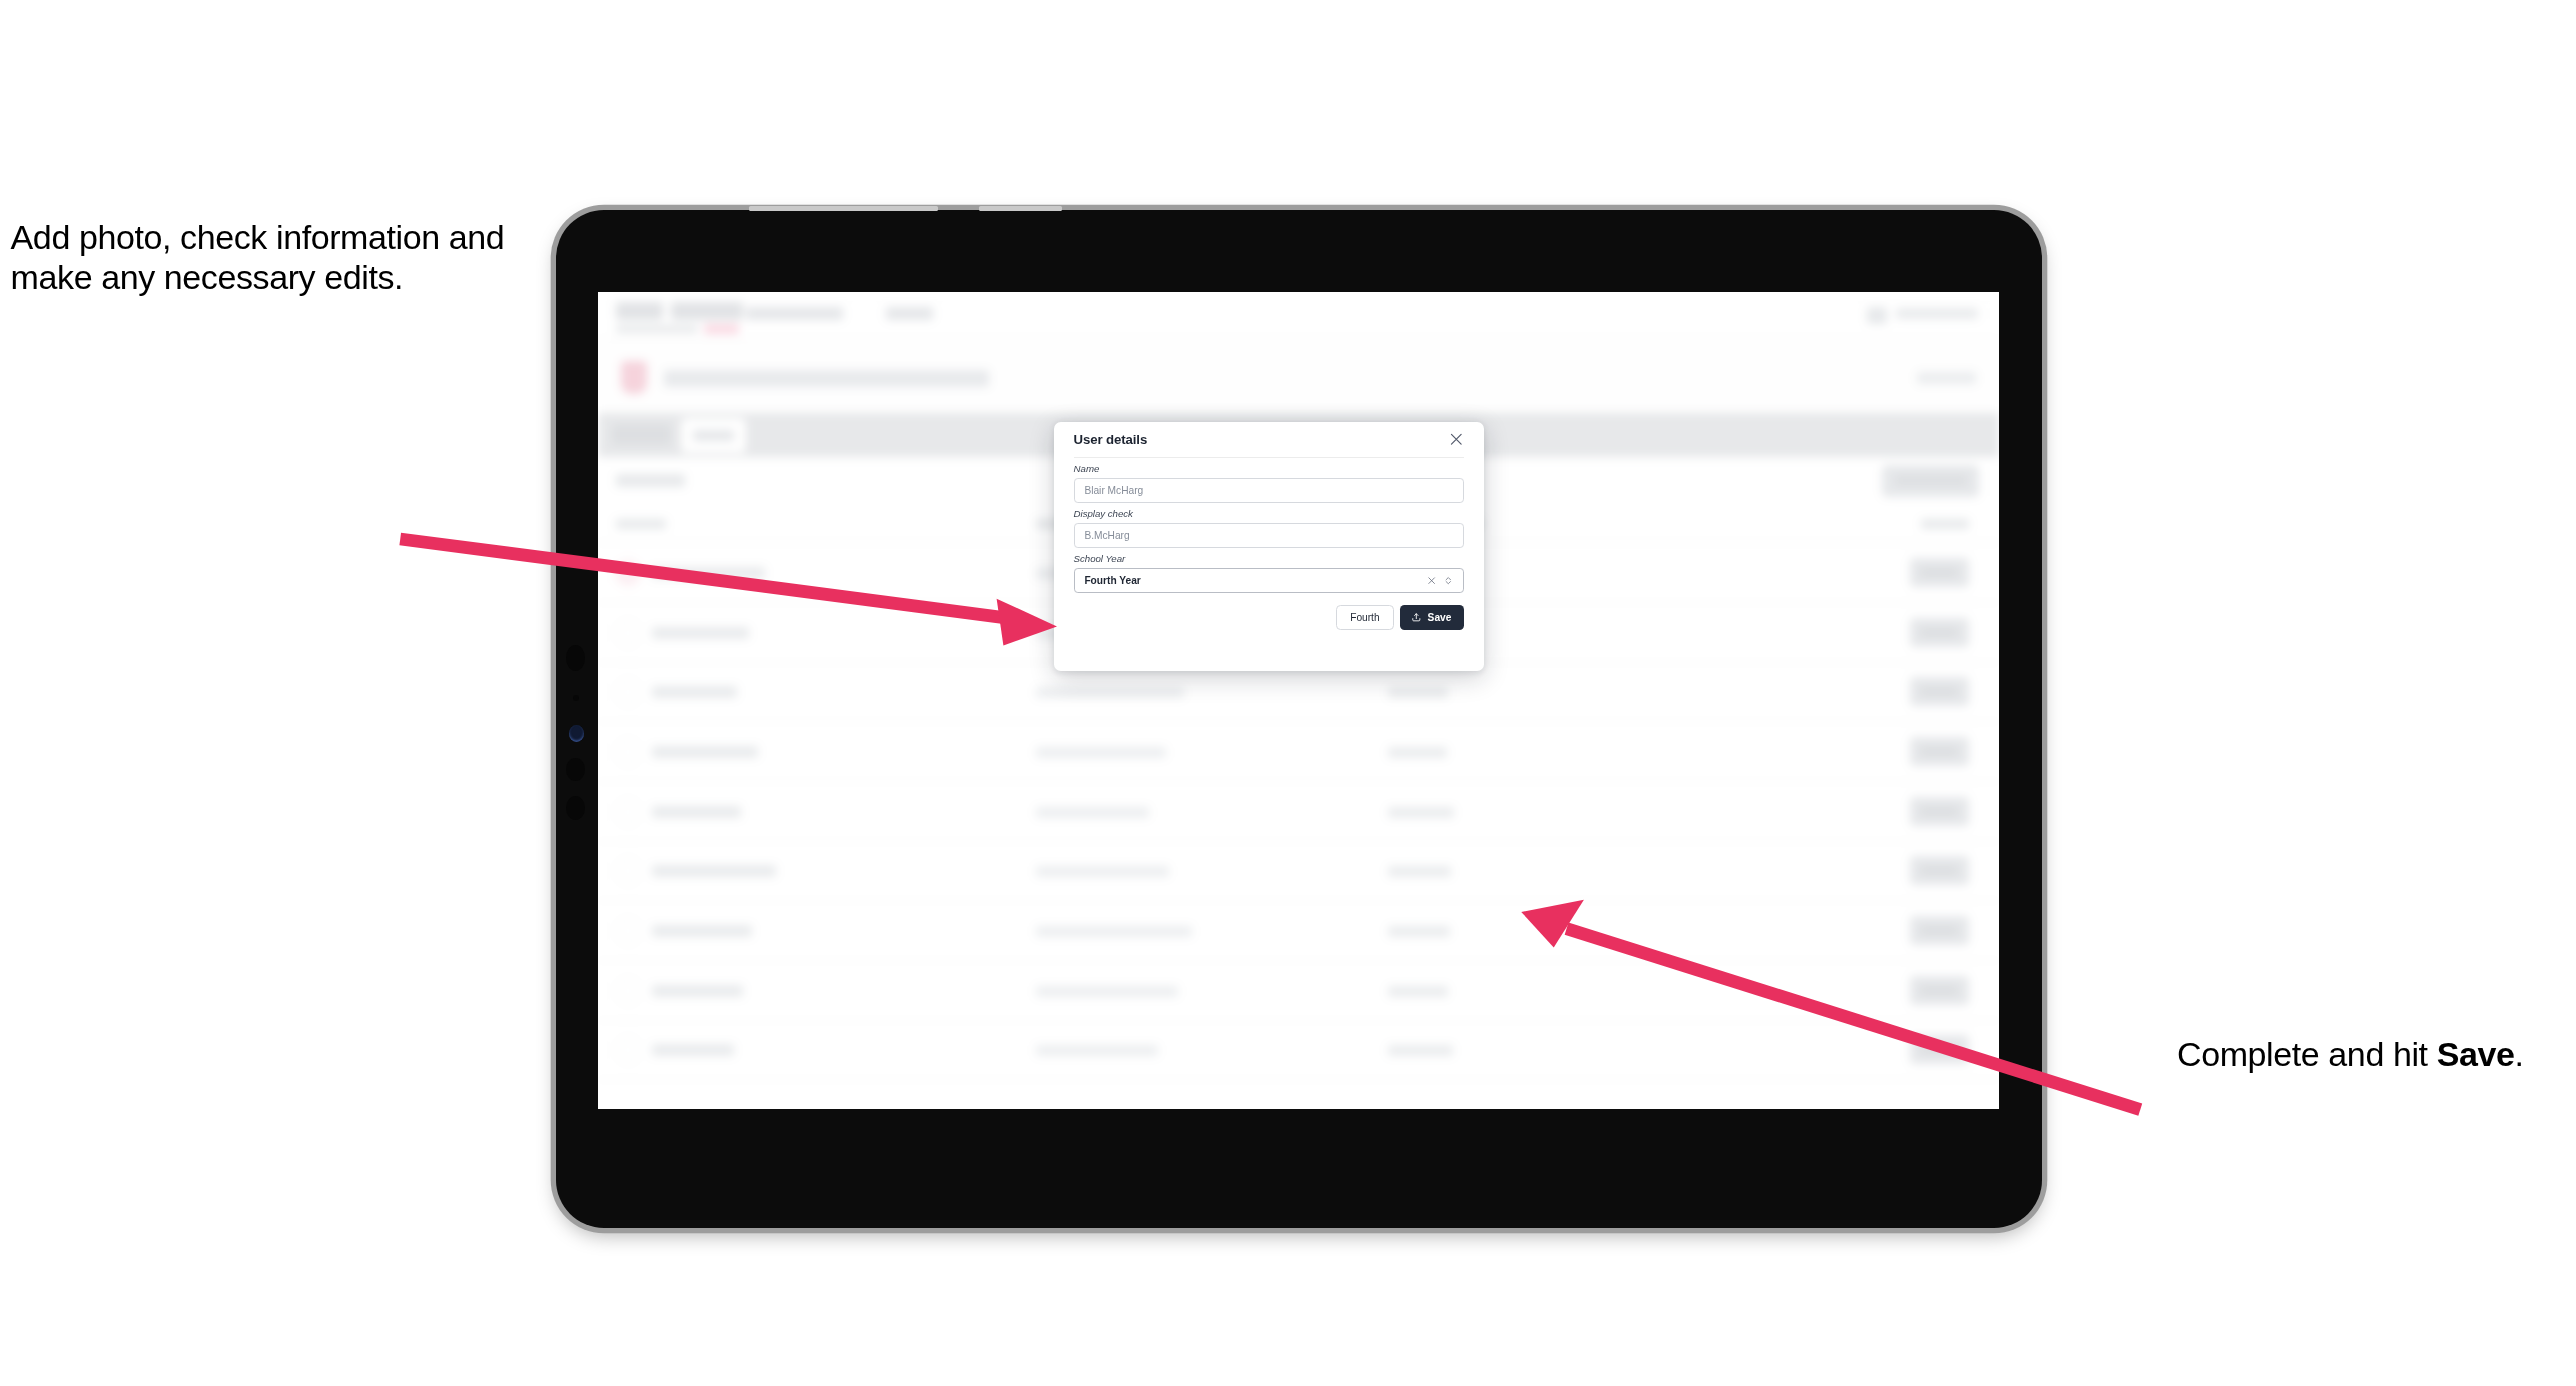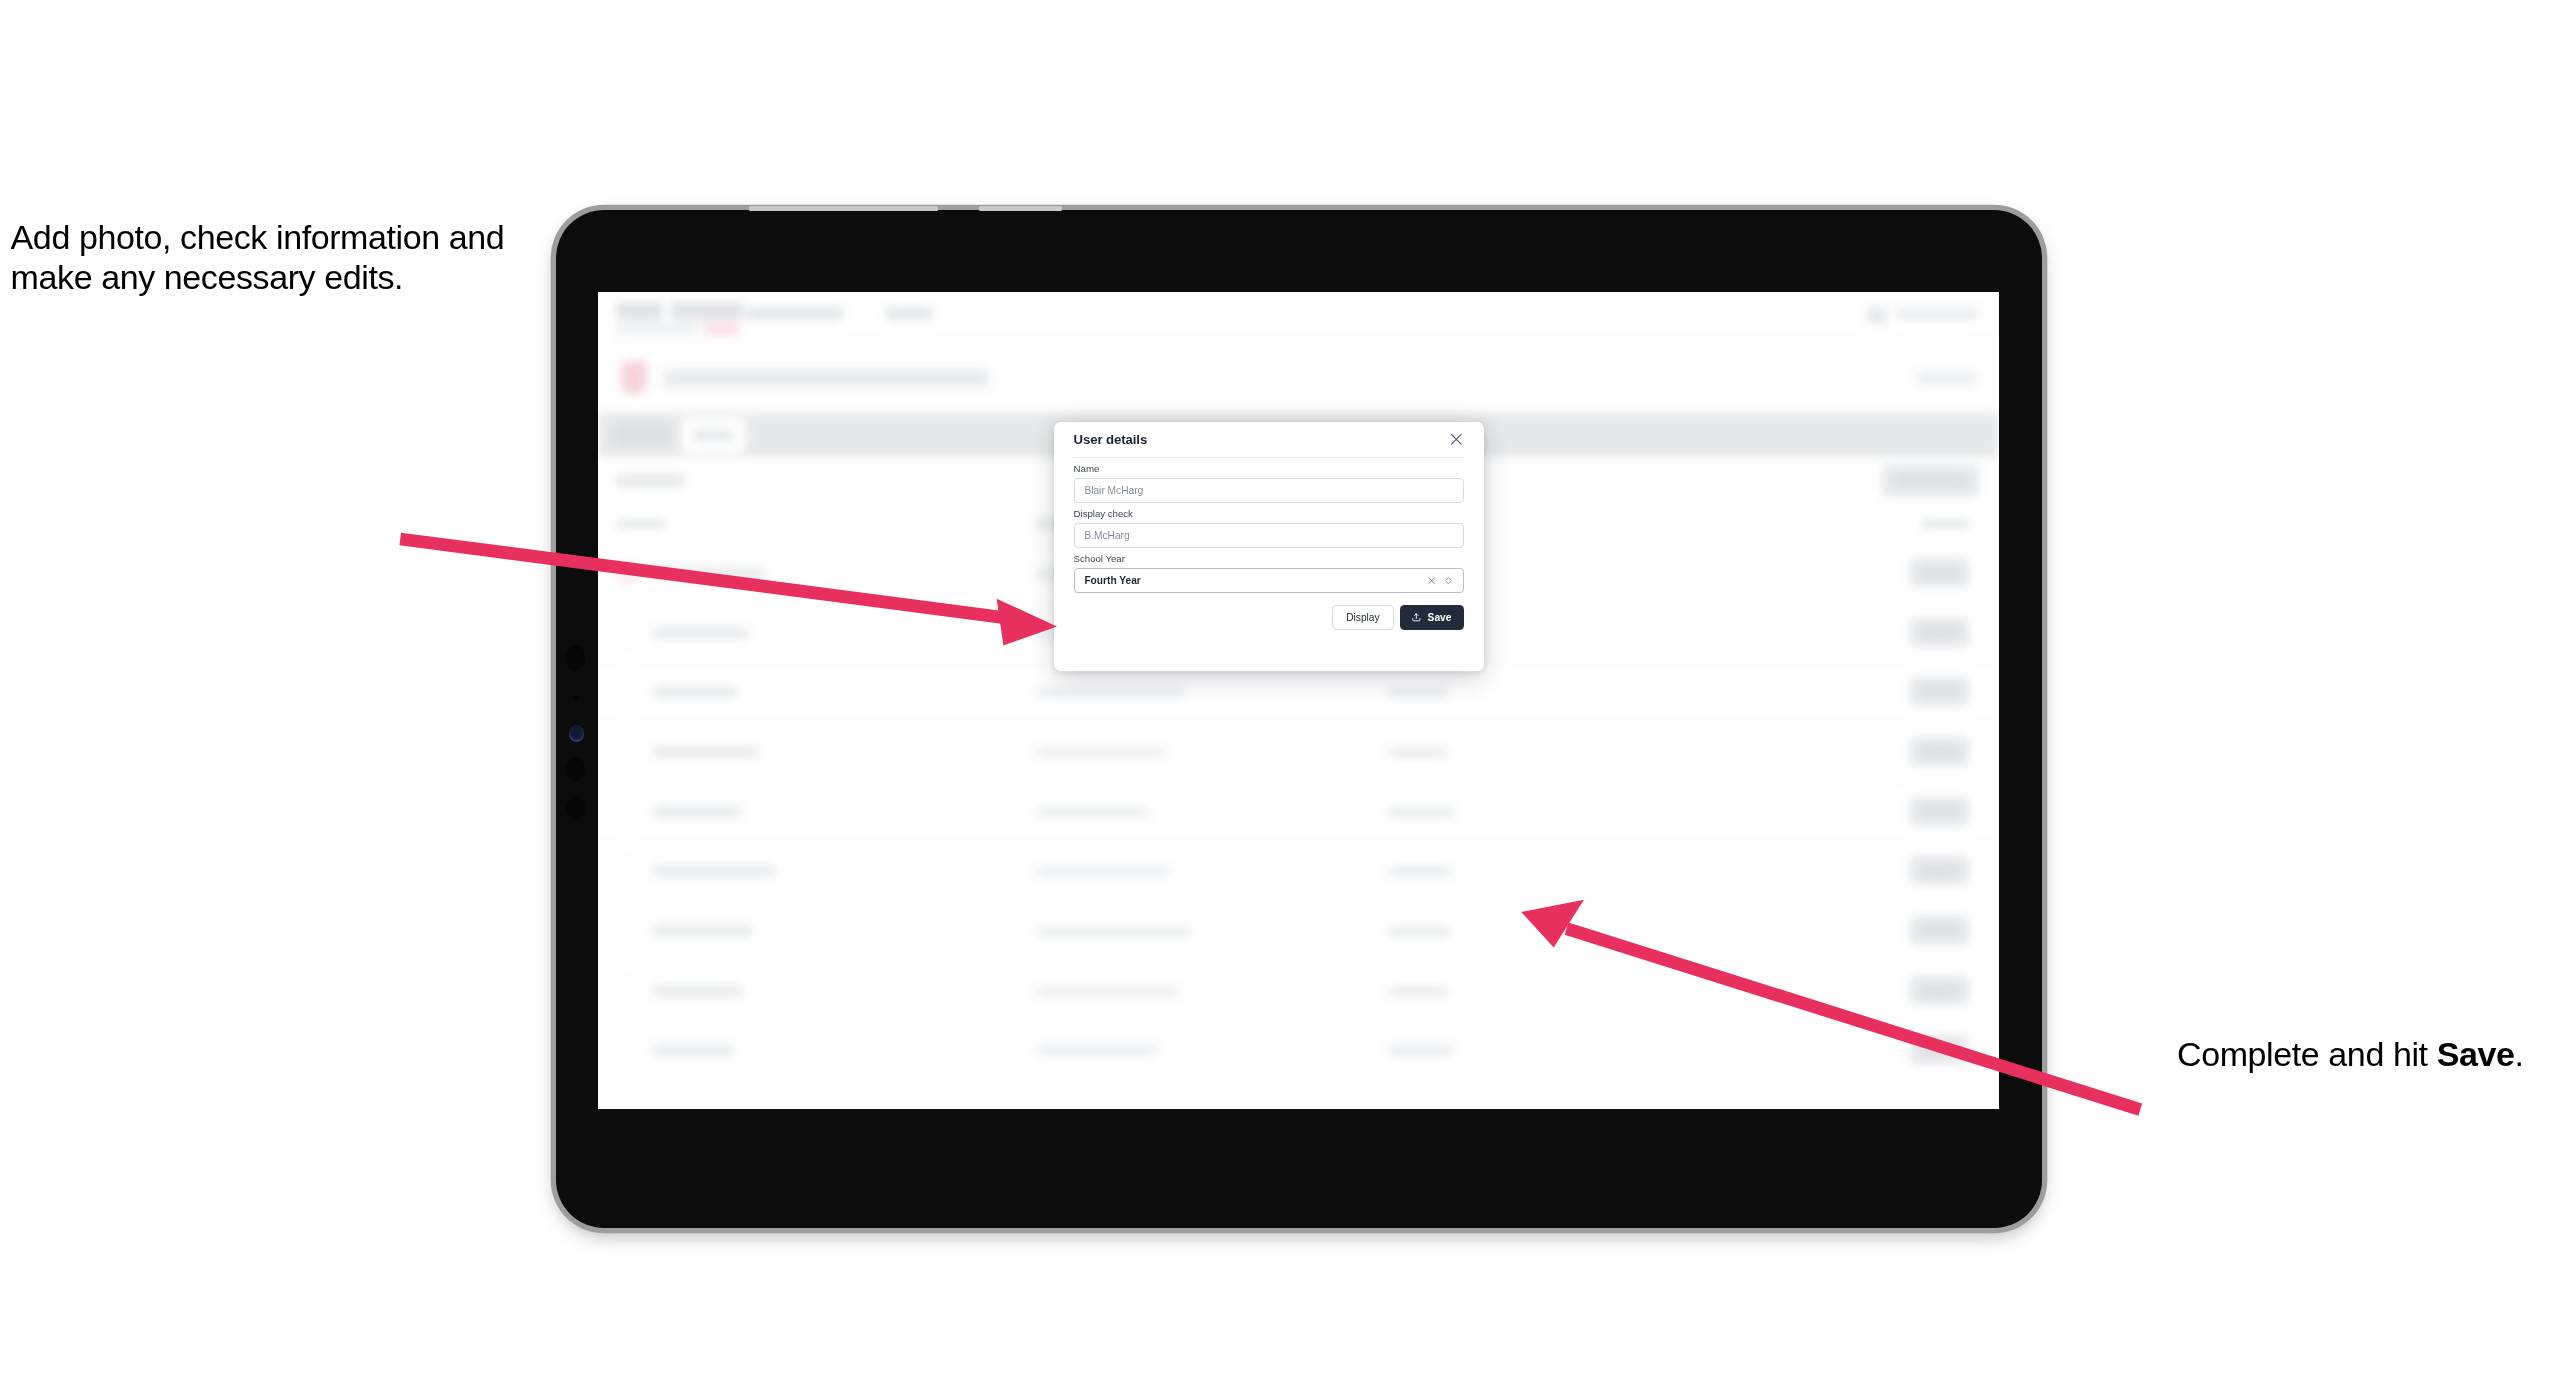--- a/index.html
+++ b/index.html
@@ -148,21 +148,21 @@
   .upload-btn {
     background:#222b3b; color:#fff;
     border:none; border-radius:4.5px;
     font-size:10.6px; font-weight:600;
     padding: 7.5px 13px;
     font-family:"Liberation Sans", sans-serif;
     cursor:pointer;
   }
 
   .field { margin-bottom: 1.5px; }
-  .field-label { font-size: 9.7px; color:#3e4654; margin: 5.3px 0 3.8px 0; display:block; letter-spacing:-0.04px;}
+  .field-label { font-size: 9.7px; color:#3e4654; margin: 5.3px 0 3.8px 0; display:block; letter-spacing:-0.04px;font-style:italic;}
   .text-input {
     width:100%; height: 25px;
     border:0.8px solid #d6d9de; border-radius:3.8px;
     padding: 0 9.8px;
     font-size: 10.2px; color:#5d6470;
     font-family:"Liberation Sans", sans-serif;
     background:#fff; outline:none;
   }
   .text-input::placeholder { color:#868d99; }
 
@@ -368,21 +368,21 @@
             <div class="sel-arrows">
               <svg viewBox="0 0 24 24" fill="none" stroke="currentColor" stroke-width="1.8" stroke-linecap="round" stroke-linejoin="round">
                 <path d="M7 10 L12 5 L17 10"></path>
                   <path d="M7 14 L12 19 L17 14"></path>
               </svg>
             </div>
           </div>
         </div>
 
         <div class="modal-actions">
-          <button class="btn-cancel">Display</button>
+          <button class="btn-cancel">Fourth</button>
           <button class="btn-save">
             <span>
               <svg viewBox="0 0 24 24" fill="none" stroke="currentColor" stroke-width="2" stroke-linecap="round" stroke-linejoin="round">
                 <path d="M12 15 V4"></path>
                   <path d="M8 8 L12 4 L16 8"></path>
                 <path d="M4 15 v3 a2 2 0 0 0 2 2 h12 a2 2 0 0 0 2-2 v-3"></path>
               </svg>
             </span>
             <span>Save</span>
           </button>

